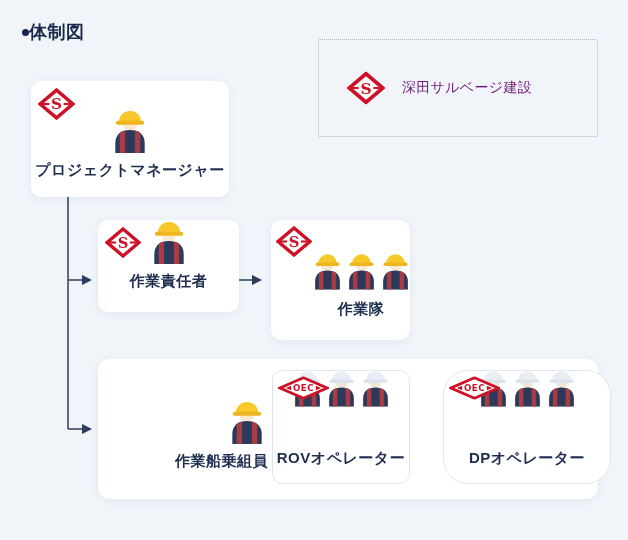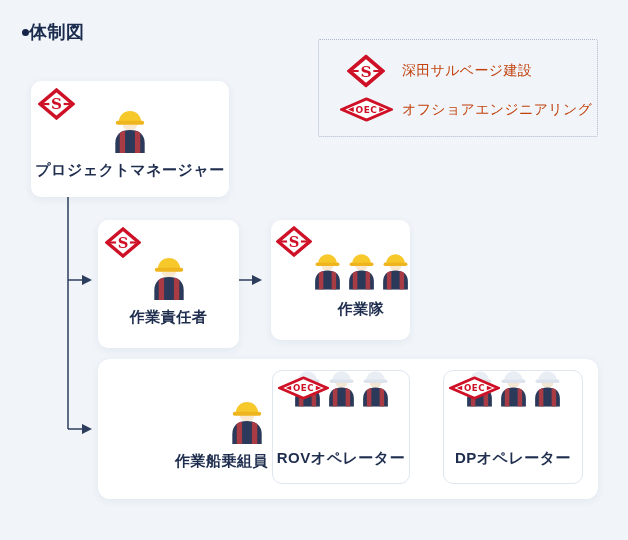--- a/index.html
+++ b/index.html
@@ -27,41 +27,41 @@
   }
   
   .legend{
     position:absolute;left:318px;top:39px;width:280px;height:98px;
     border:1px dotted #ACB8C8;border-radius:2px;
     display:flex;flex-direction:column;justify-content:center;
     gap:9px;padding-left:19px;box-sizing:border-box;
   }
   .legend-row{display:flex;align-items:center;gap:8px;}
   .legend-logo-slot{width:56px;display:flex;justify-content:center;align-items:center;flex:0 0 auto;}
-  .legend-text{font-size:14px;font-weight:500;color:#c2410c;letter-spacing:.3px;}
+  .legend-text{font-size:14px;font-weight:500;color:#701a75;letter-spacing:.3px;}
   
   .connectors{position:absolute;left:0;top:0;z-index:0;}
   
   .node{
     position:absolute;background:#fff;border-radius:10px;
     box-shadow:0 2px 8px rgba(30,50,90,.07);
     display:flex;flex-direction:column;align-items:center;justify-content:flex-end;
     box-sizing:border-box;z-index:1;
   }
   .corner-logo{position:absolute;z-index:2;}
   .node-label{
     font-size:15px;font-weight:700;color:#1F2E4E;
     letter-spacing:.5px;white-space:nowrap;
   }
   .icon-row{display:flex;align-items:flex-end;}
   .icon-row .person + .person{margin-left:1px;}
 
   .box-pm{left:31px;top:81px;width:198px;height:116px;padding-bottom:17px;}
   .box-pm .corner-logo{left:7px;top:7px;}
-  .box-sup{left:98px;top:220px;width:141px;height:128px;padding-bottom:21px;}
+  .box-sup{left:98px;top:220px;width:141px;height:92px;padding-bottom:21px;}
   .box-sup .corner-logo{left:7px;top:7px;}
   .box-team{left:271px;top:220px;width:139px;height:120px;padding-bottom:21px;padding-left:41px;}
   .box-team .corner-logo{left:5px;top:6px;}
 
   .container-box{
     position:absolute;left:98px;top:359px;width:500px;height:140px;
     background:#fff;border-radius:12px;
     box-shadow:0 2px 8px rgba(30,50,90,.07);z-index:1;
   }
   .crew-block{
@@ -69,21 +69,21 @@
     display:flex;flex-direction:column;align-items:flex-end;justify-content:flex-end;
     padding-bottom:28px;box-sizing:border-box;
   }
   .sub-box{
     position:absolute;background:#fff;
     border:1px solid #DFE6F0;border-radius:10px;
     display:flex;flex-direction:column;align-items:center;justify-content:flex-end;
     padding-bottom:15px;box-sizing:border-box;gap:32px;
   }
   .box-rov{left:174px;top:11px;width:138px;height:114px;}
-  .box-dp{left:345px;top:11px;width:140px;height:114px;}
+  .box-dp{left:345px;top:11px;width:168px;height:114px;border-radius:25px;}
   .sub-box .corner-logo{left:5px;top:5px;}
 
   .gap-above-label{margin-top:8px;}
 
   
   .person{--helmet:#F7C82A;--brim:#EFB51E;--face:#F9E8CE;--suit:#2B3A5A;--stripe:#A93B45;}
   .person-white{--helmet:#E9EEF4;--brim:#DCE3EC;--face:#F3E6D3;}
 </style>
 </head>
 <body>
@@ -127,28 +127,20 @@
 
   <div class="legend">
     <div class="legend-row">
       <span class="legend-logo-slot">
         <svg width="38" height="34" viewBox="0 0 44 38">
             <use href="#sym-logo-s"></use>
           </svg>
       </span>
       <span class="legend-text">深田サルベージ建設</span>
     </div>
-    <div class="legend-row">
-      <span class="legend-logo-slot">
-        <svg width="53" height="25" viewBox="0 0 56 26">
-            <use href="#sym-logo-oec"></use>
-          </svg>
-      </span>
-      <span class="legend-text">オフショアエンジニアリング</span>
-    </div>
   </div>
 
   <svg class="connectors" width="628" height="540">
     <defs>
       <marker id="arrow" viewBox="0 0 10 10" refX="8" refY="5" markerWidth="7" markerHeight="7" orient="auto-start-reverse">
         <path d="M0,0 L10,5 L0,10 Z" fill="#2C3D5E"></path>
       </marker>
     </defs>
     <path d="M68,197 L68,429" stroke="#2C3D5E" stroke-width="1.5" fill="none"></path>
     <path d="M68,280 L90,280" stroke="#2C3D5E" stroke-width="1.5" fill="none" marker-end="url(#arrow)"></path>

